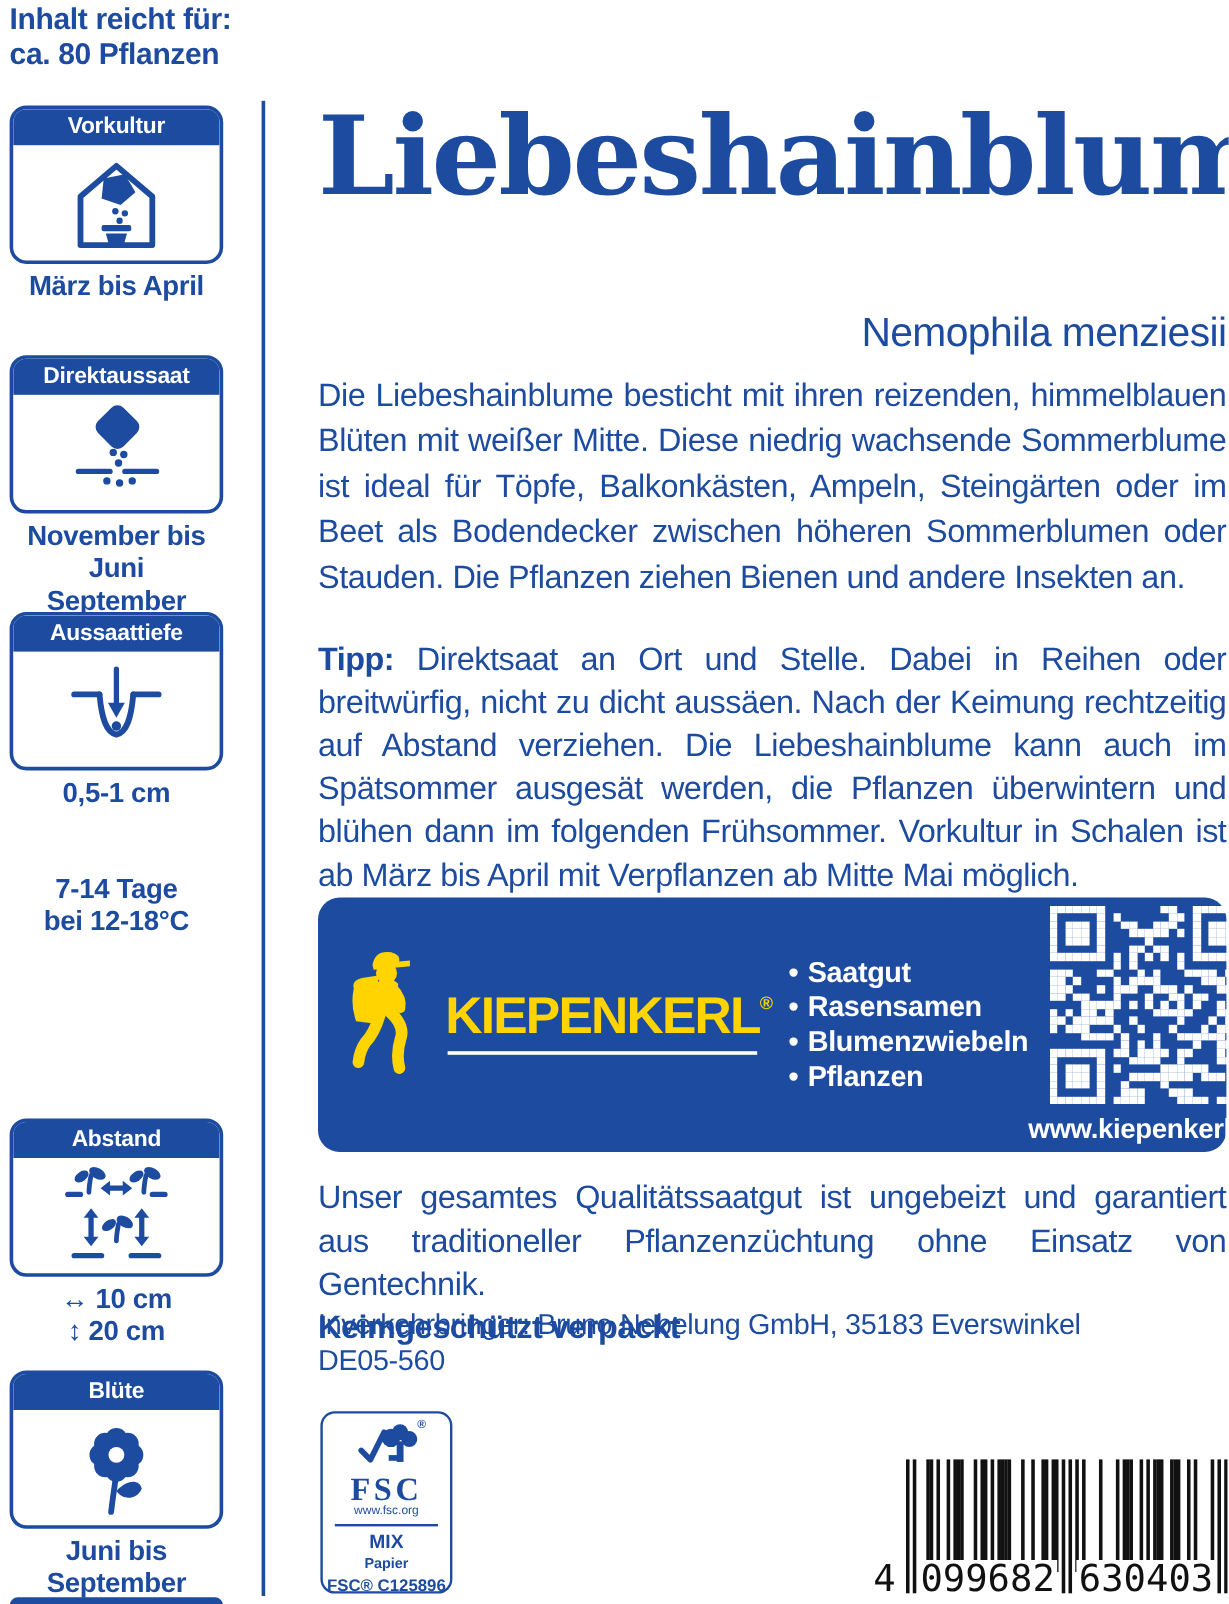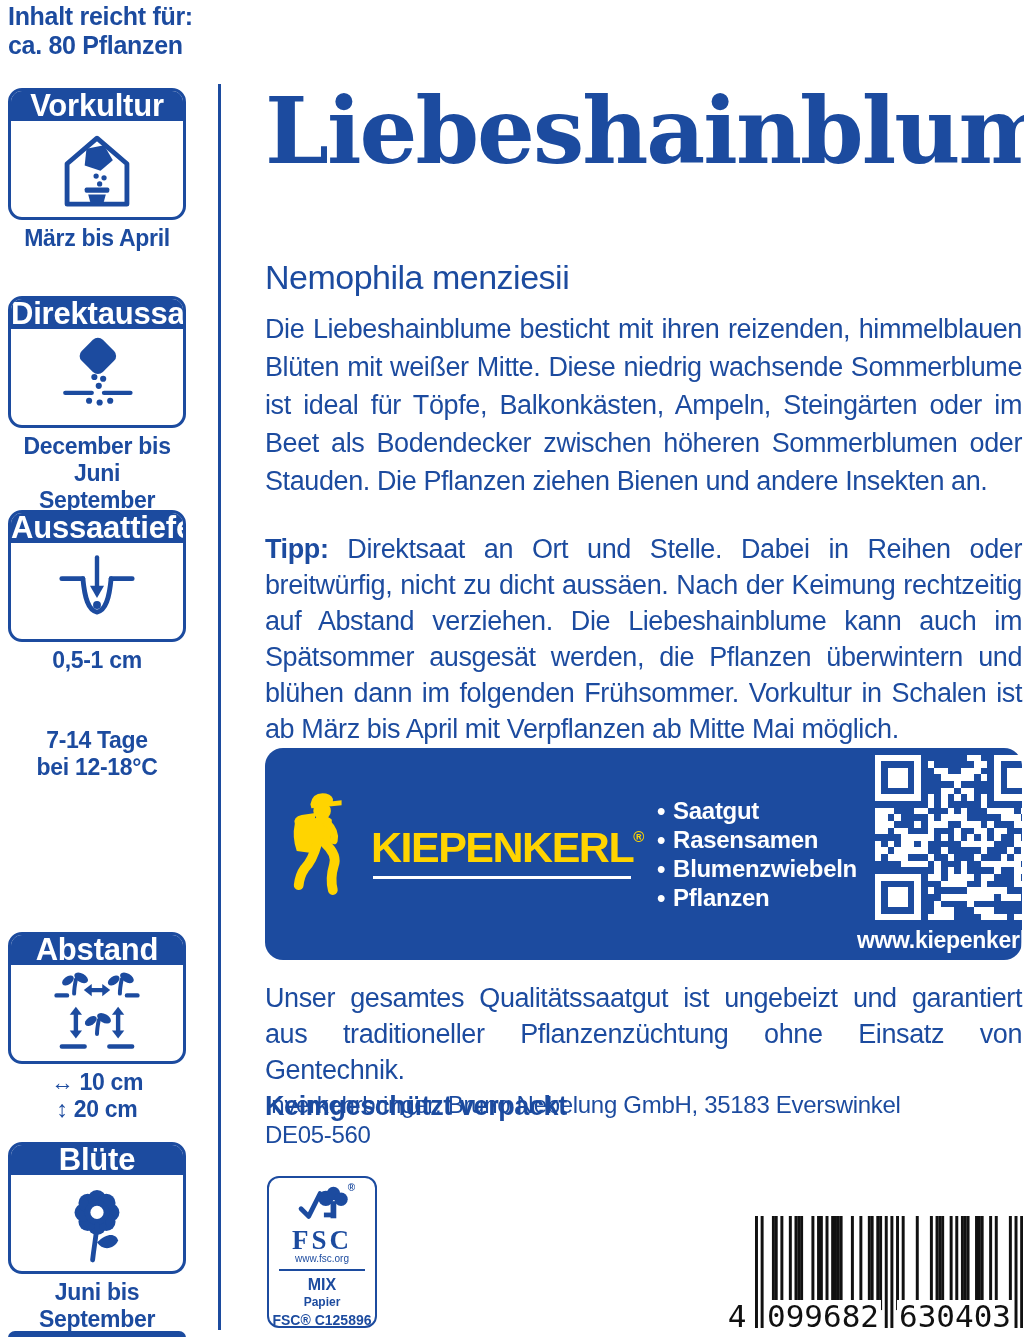--- a/index.html
+++ b/index.html
@@ -5,30 +5,30 @@
   html,body{margin:0;padding:0;background:#fff;}
   .page{position:relative;width:1024px;height:1337px;background:#fff;overflow:hidden;
         font-family:"Liberation Sans",sans-serif;color:#1c4b9f;}
   
   .intro{position:absolute;left:8px;top:2px;font-size:25px;font-weight:bold;line-height:29px;letter-spacing:-0.3px;}
   
   .vdiv{position:absolute;left:218px;top:84px;width:3px;height:1246px;background:#1c4b9f;}
   
   .module{position:absolute;left:8px;width:178px;text-align:center;}
   .pbox{border:3px solid #1c4b9f;border-radius:14px;overflow:hidden;background:#fff;}
-  .pbox-header{background:#1c4b9f;color:#fff;font-weight:bold;font-size:31px;line-height:30px;letter-spacing:-0.2px;}
+  .pbox-header{background:#1c4b9f;color:#fff;font-weight:bold;font-size:19px;line-height:30px;letter-spacing:-0.2px;}
   .pbox-icon{height:96px;display:flex;align-items:center;justify-content:center;}
   .pbox-icon svg{display:block;}
   .caption{margin-top:5px;font-size:23px;font-weight:bold;line-height:27px;letter-spacing:-0.3px;color:#1c4b9f;}
   .stub{position:absolute;left:8px;top:1331px;width:178px;height:7px;background:#1c4b9f;border-radius:9px 9px 0 0;}
   
   .main{position:absolute;left:265px;top:0;width:757px;height:1337px;}
   .title{position:absolute;top:78px;left:0;width:100%;margin:0;text-align:center;
          font-family:"DejaVu Serif","Liberation Serif",serif;font-weight:bold;font-size:91px;letter-spacing:-2px;}
-  .subtitle{position:absolute;top:258px;left:0;width:100%;margin:0;text-align:left;
+  .subtitle{position:absolute;top:258px;left:0;width:100%;margin:0;text-align:right;
             font-size:34px;font-weight:normal;letter-spacing:-0.5px;}
   .body-par{position:absolute;left:0;width:757px;margin:0;font-size:27px;line-height:38px;
             text-align:justify;letter-spacing:-0.4px;}
   .p1{top:310px;}
   .p2{top:531px;line-height:36px;}
   .p2 b{font-weight:bold;}
   
   .panel{position:absolute;left:0;top:748px;width:757px;height:212px;background:#1c4b9f;border-radius:18px;
          display:flex;align-items:center;padding:0;box-sizing:border-box;}
   .mascot{margin-left:22px;flex:0 0 auto;}
@@ -113,21 +113,21 @@
             <circle class="fl" cx="57" cy="52" r="3.5"></circle>
             <circle class="fl" cx="52" cy="60" r="3.5"></circle>
           <path class="st" stroke-width="5" d="M14,68 H44 M58,68 H88"></path>
           <circle class="fl" cx="41" cy="77" r="3.5"></circle>
             <circle class="fl" cx="53" cy="79" r="3.5"></circle>
             <circle class="fl" cx="65" cy="77" r="3.5"></circle>
         </svg>
       </div>
     </div>
     <div class="caption">
-      <div>December bis Juni</div>
+      <div>November bis Juni</div>
       <div>September</div>
     </div>
   </section>
 
   <section class="module" style="top:510px">
     <div class="pbox">
       <div class="pbox-header">Aussaattiefe</div>
       <div class="pbox-icon">
         <svg width="88" height="88" viewBox="0 0 100 100">
           <path class="st" stroke-width="5.5" d="M10,36 H34 M66,36 H90"></path>

